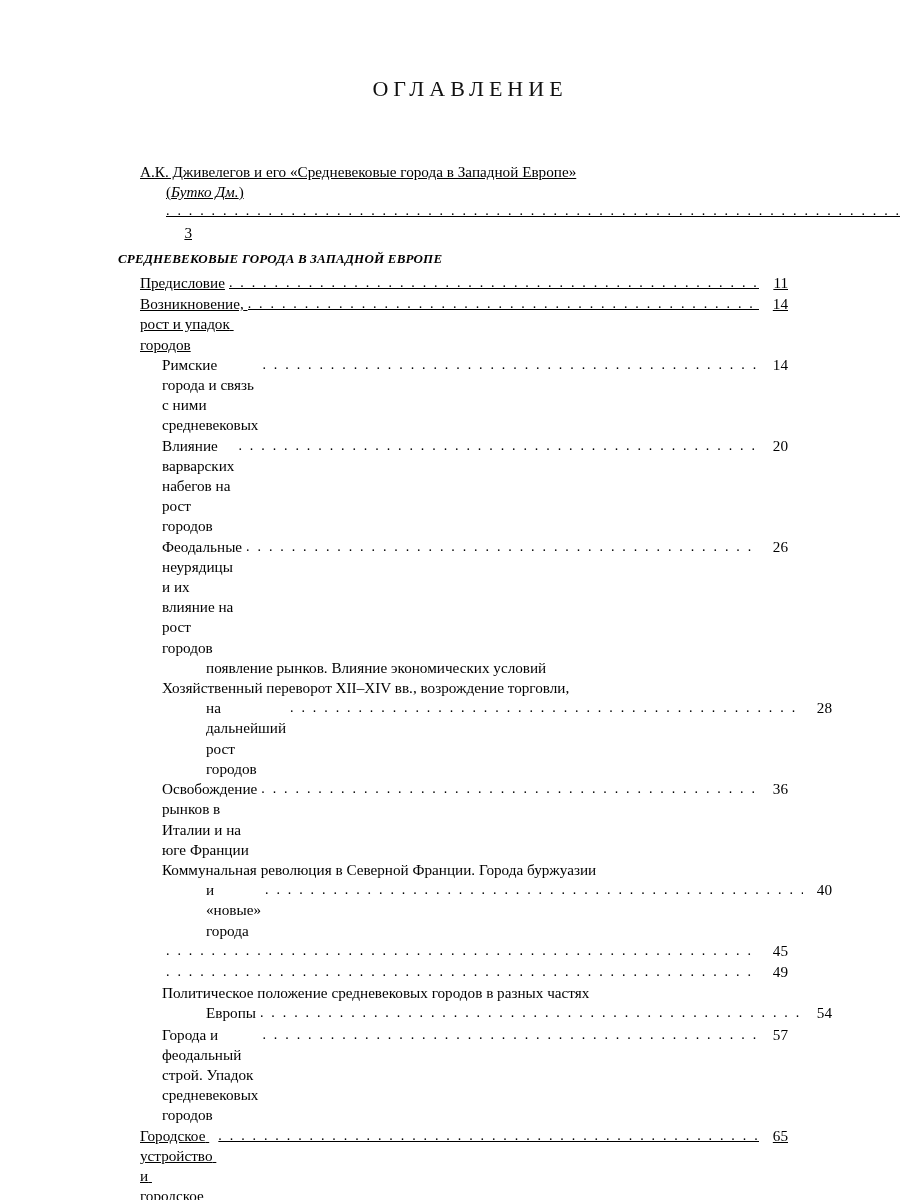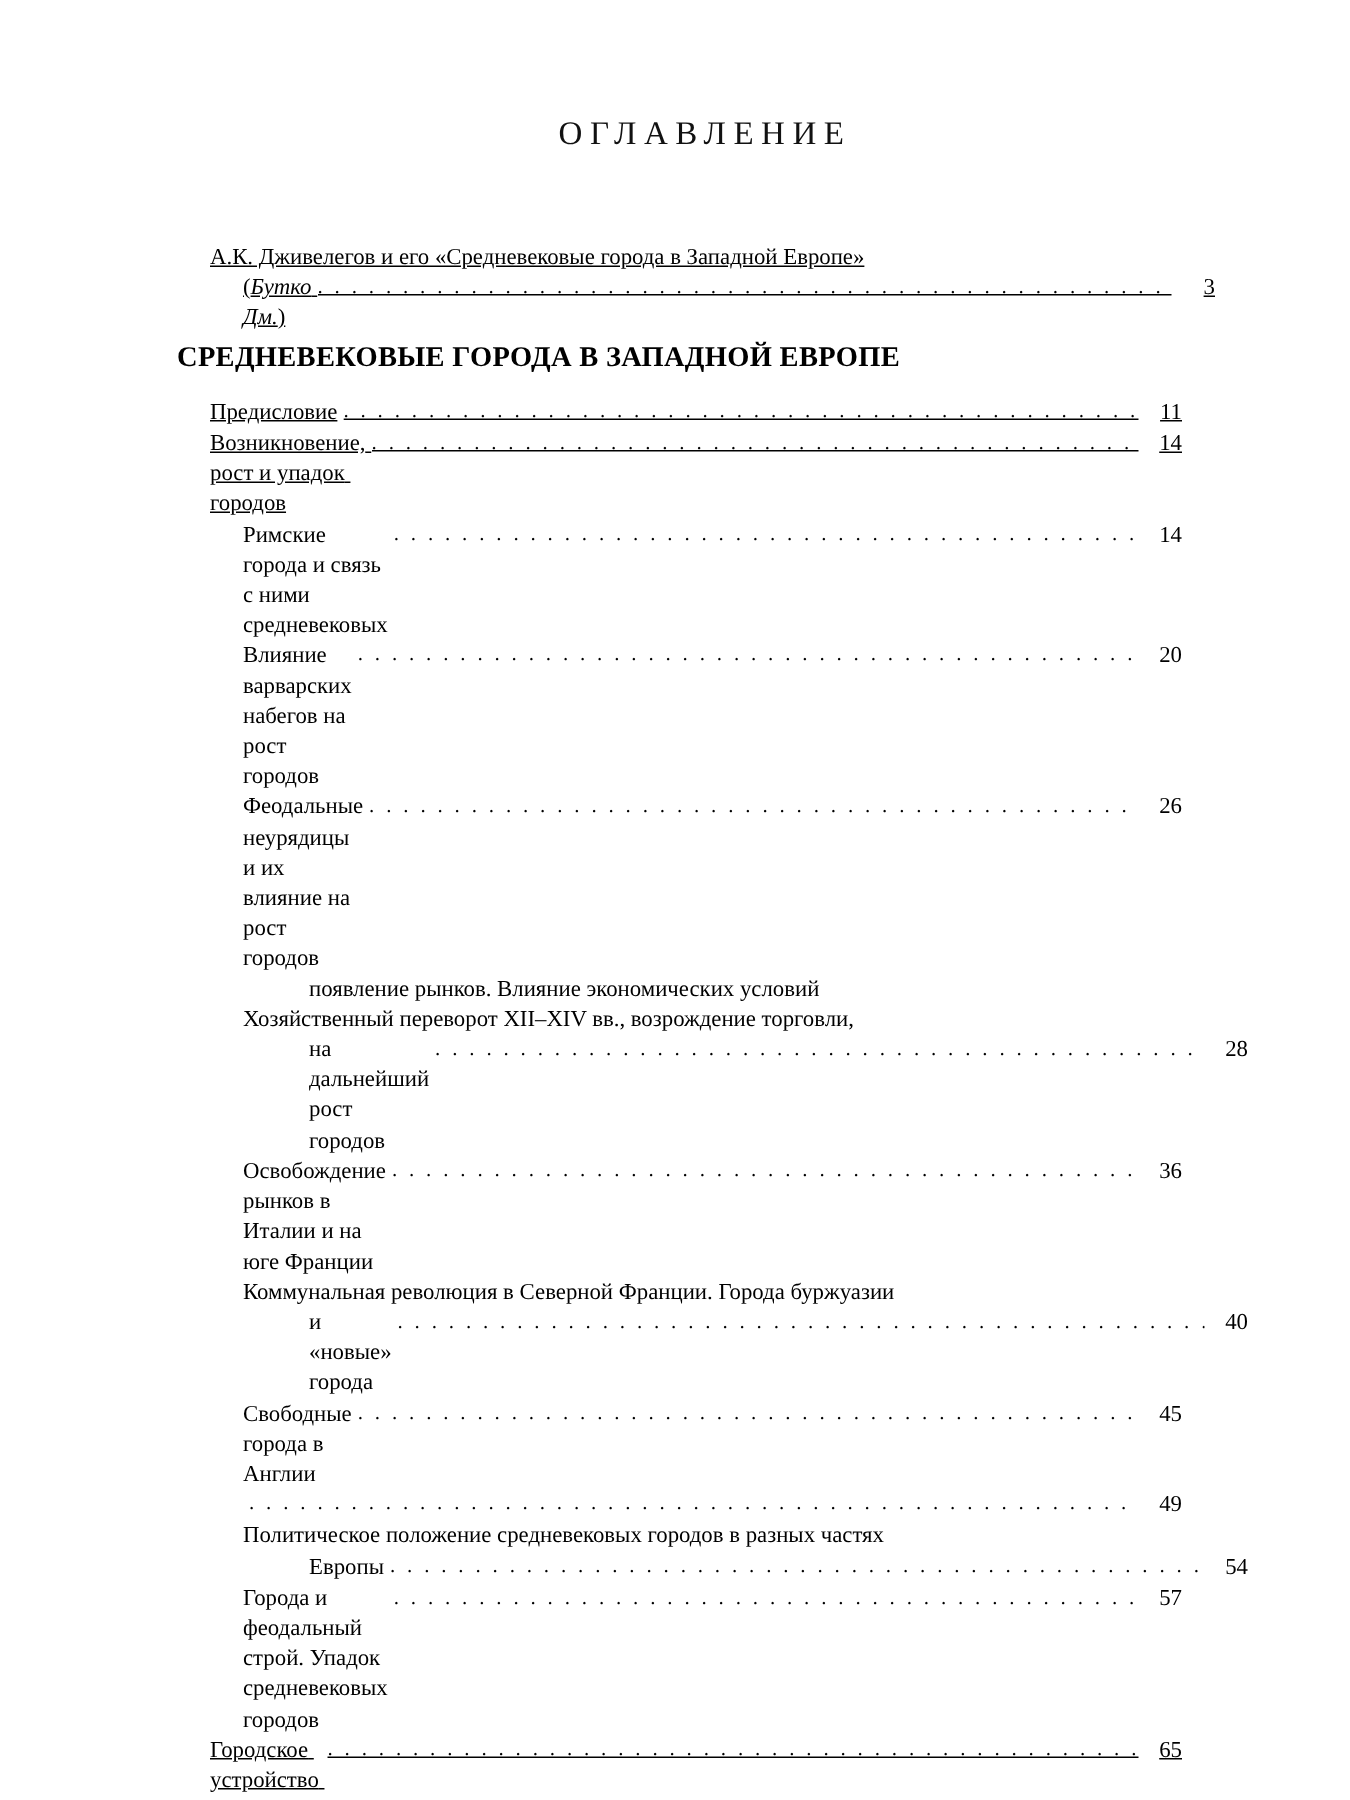--- a/index.html
+++ b/index.html
@@ -71,31 +71,32 @@
     top: -1px;
   }
   .pg {
     flex: 0 0 auto;
     text-align: right;
     min-width: 26px;
   }
   
   .lvl0 { padding-left: 0; text-decoration: underline; }
   .lvl1 { padding-left: 22px; }
-  .cont  { padding-left: 22px; }
+  .cont  { padding-left: 22px; flex-direction: column; }
   .cont1 { padding-left: 44px; }
 
   .heading {
     font-weight: bold;
-    font-size: 19px;
+    font-size: 13px;
     letter-spacing: 0.2px;
     margin-top: 6px;
-    margin-bottom: 16px;
+    margin-bottom: 4px;
     padding-left: 0;
     margin-left: -22px;
+    font-style: italic;
   }
   .italic { font-style: italic; }
 </style>
 </head>
 <body>
 
 <div class="page">
   <h1 class="toc-title">Оглавление</h1>
   <div class="toc-body">
       <div class="entry lvl0">
@@ -169,21 +170,20 @@
           <span class="txt">Коммунальная революция в Северной Франции. Города буржуазии</span>
         </div>
         <div class="rowline cont1">
           <span class="txt">и «новые» города</span>
           <span class="dots">. . . . . . . . . . . . . . . . . . . . . . . . . . . . . . . . . . . . . . . . . . . . . . . . . . . . . . . . . . . . . . . . . . . . . . . . . . . . . . . . . . . . . . . . . . . . . . . . . . . . . . . . . . . . . . . . . . . . . . . . . . . . . . . . . . . . . . . . . . . . . . . . . . . . . . . . . . . . . . . . . . . . . . . . . . . . . . . . . . . . . . . . . . . . . . . . . . . . . . . .</span>
           <span class="pg">40</span>
         </div>
       </div>
       <div class="entry lvl1">
         <div class="rowline">
-          <span class="txt">Свободные города в Англии</span>
           <span class="dots">. . . . . . . . . . . . . . . . . . . . . . . . . . . . . . . . . . . . . . . . . . . . . . . . . . . . . . . . . . . . . . . . . . . . . . . . . . . . . . . . . . . . . . . . . . . . . . . . . . . . . . . . . . . . . . . . . . . . . . . . . . . . . . . . . . . . . . . . . . . . . . . . . . . . . . . . . . . . . . . . . . . . . . . . . . . . . . . . . . . . . . . . . . . . . . . . . . . . . . . .</span>
           <span class="pg">45</span>
         </div>
       </div>
       <div class="entry lvl1">
         <div class="rowline">
           <span class="dots">. . . . . . . . . . . . . . . . . . . . . . . . . . . . . . . . . . . . . . . . . . . . . . . . . . . . . . . . . . . . . . . . . . . . . . . . . . . . . . . . . . . . . . . . . . . . . . . . . . . . . . . . . . . . . . . . . . . . . . . . . . . . . . . . . . . . . . . . . . . . . . . . . . . . . . . . . . . . . . . . . . . . . . . . . . . . . . . . . . . . . . . . . . . . . . . . . . . . . . . .</span>
           <span class="pg">49</span>
         </div>
       </div>

